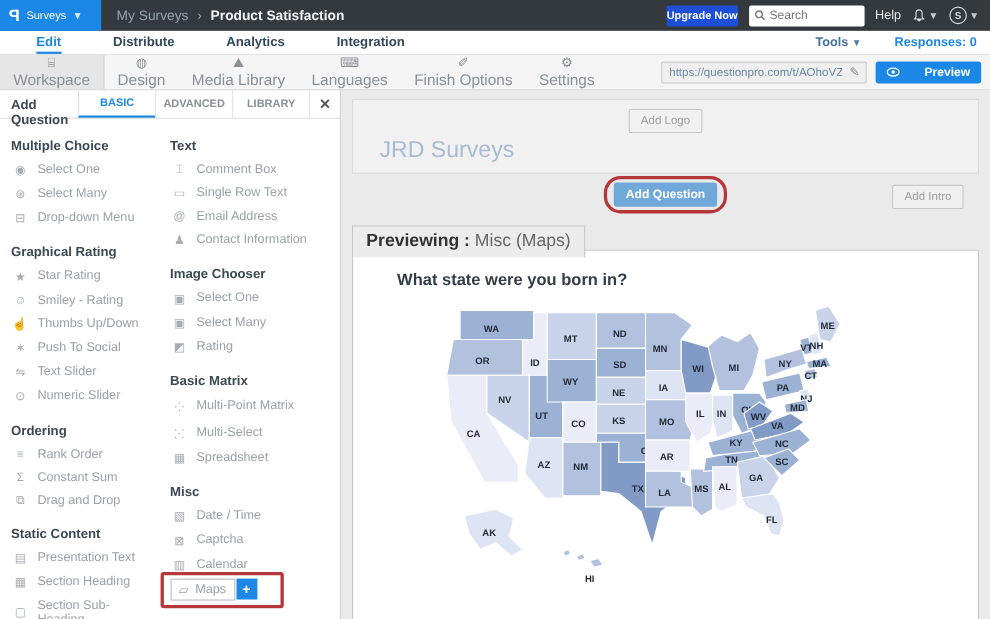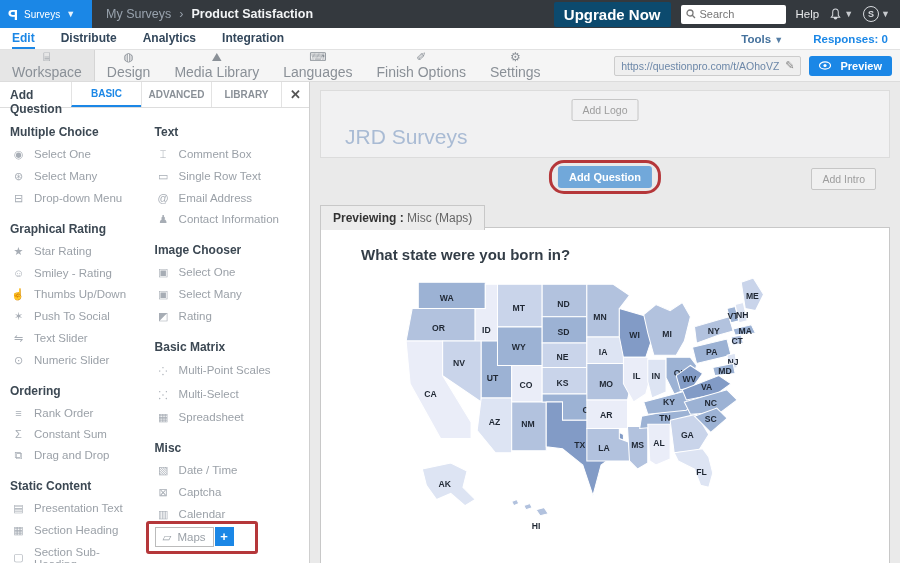--- a/index.html
+++ b/index.html
@@ -7,47 +7,47 @@
 
   
   .topbar { position:absolute; left:0; top:0; width:900px; height:28px; background:#34393e; display:flex; align-items:center; z-index:30;}
   .logo-box { width:92px; height:28px; background:#1b87e6; color:#fff; display:flex; align-items:center; padding:0 8px; gap:6px; }
   .logo-glyph { font-weight:bold; font-size:15px; transform:scaleX(-1); display:inline-block; }
   .logo-box .prod { font-size:10px; }
   .caret { font-size:9px; opacity:.9; }
   .crumb { color:#98a2ad; font-size:12.5px; margin-left:14px; display:flex; gap:8px; align-items:center;}
   .crumb .cur { color:#f2f4f6; font-weight:bold; }
   .topbar-right { margin-left:auto; display:flex; align-items:center; gap:10px; padding-right:10px; }
-  .upgrade-btn { background:#0c4a6e; color:#fff; font-size:15px; font-weight:bold; border:none; border-radius:2px; padding:4px 10px; cursor:pointer;}
+  .upgrade-btn { background:#1d4ed8; color:#fff; font-size:10px; font-weight:bold; border:none; border-radius:2px; padding:4px 0; cursor:pointer;}
   .searchbox { background:#fff; border-radius:2px; width:105px; height:19px; display:flex; align-items:center; padding:0 5px; gap:4px;}
   .searchbox input { border:none; outline:none; width:80px; font-size:11px; color:#444; background:transparent;}
   .help { color:#e8eaec; font-size:11.5px; }
   .iconwrap { display:flex; align-items:center; gap:2px; color:#d7dade; }
   .avatar { width:16px; height:16px; border-radius:50%; border:1.5px solid #d7dade; color:#d7dade; font-size:9px; display:flex; align-items:center; justify-content:center; font-weight:bold;}
 
   
   .navrow { position:absolute; left:0; top:28px; width:900px; height:22px; background:#fff; border-bottom:1px solid #e2e2e2; display:flex; align-items:center; font-size:12px; z-index:29;}
   .navtabs { display:flex; gap:26px; padding-left:12px; }
-  .navtab { color:#33475b; font-weight:bold; cursor:pointer; padding:2px 0; }
+  .navtab { color:#33475b; font-weight:bold; cursor:pointer; padding:2px 0;margin-left:21px; }
   .navtab.active { color:#1b87e6; border-bottom:2px solid #1b87e6; }
   .nav-right { margin-left:auto; display:flex; gap:30px; padding-right:12px; align-items:center;}
   .tools { color:#44719c; font-weight:bold; font-size:11.5px; cursor:pointer;}
   .responses { color:#1b87e6; font-weight:bold; font-size:11.5px; cursor:pointer;}
 
   
   .toolbar { position:absolute; left:0; top:50px; width:900px; height:32px; background:#f5f5f5; border-bottom:1px solid #dcdcdc; display:flex; align-items:stretch; z-index:28;}
   .tool-item { display:flex; flex-direction:column; align-items:center; justify-content:center; padding:0 12px; color:#8a9097; cursor:pointer; min-width:58px;}
   .tool-item .ticon { font-size:12px; line-height:12px; }
   .tool-item .tlabel { font-size:14px; margin-top:1px; }
   .tool-item.active { background:#e6e6e6; border-right:1px solid #d5d5d5; }
   .toolbar-right { margin-left:auto; display:flex; align-items:center; gap:8px; padding-right:8px;}
   .urlbox { background:#efefef; border:1px solid #ccc; border-radius:2px; height:20px; display:flex; align-items:center; padding:0 6px; gap:6px;}
   .urlbox input { border:none; outline:none; background:transparent; font-size:10.5px; color:#6c87a8; width:158px;}
   .urlbox .pencil { color:#888; font-size:11px; cursor:pointer;}
-  .preview-btn { background:#1b87e6; color:#fff; border:none; border-radius:3px; font-size:11px; font-weight:bold; padding:4px 10px; display:flex; align-items:center; gap:9px; cursor:pointer;}
+  .preview-btn { background:#1b87e6; color:#fff; border:none; border-radius:3px; font-size:11px; font-weight:bold; padding:4px 10px; display:flex; align-items:center; gap:22px; cursor:pointer;}
 
   
   .panel { position:absolute; left:0; top:82px; width:310px; bottom:0; background:#fff; border-right:1px solid #cfcfcf; z-index:20;}
   .panel-head { height:26px; border-bottom:1px solid #ddd; display:flex; align-items:stretch; }
   .panel-title { font-size:12px; font-weight:bold; color:#3c4853; padding:6px 0 0 10px; flex:1;}
   .ptab { width:70px; display:flex; align-items:center; justify-content:center; font-size:10px; font-weight:bold; color:#8a9097; border-left:1px solid #e3e3e3; cursor:pointer;}
   .ptab.active { color:#1b87e6; border-bottom:2px solid #1b87e6; }
   .pclose { width:28px; display:flex; align-items:center; justify-content:center; color:#555; font-weight:bold; border-left:1px solid #e3e3e3; cursor:pointer; font-size:13px;}
   .pcols { display:flex; padding:4px 8px 0 10px; gap:14px;}
   .pcol { width:132px; } .pcol:last-child { width:148px; }
@@ -62,21 +62,21 @@
   
   .main { position:absolute; left:310px; top:82px; right:0; bottom:0; background:#eaeaea; }
   .survey-card { position:absolute; left:10px; right:10px; top:8px; height:68px; background:#f1f1f2; border:1px solid #dcdcdc; }
   .add-logo { position:absolute; left:50%; transform:translateX(-50%); top:8px; border:1px solid #c6c6c6; color:#9d9d9d; background:transparent; font-size:10.5px; padding:4px 10px; border-radius:2px; cursor:pointer;}
   .survey-title { position:absolute; left:24px; bottom:8px; color:#a9bbd4; font-size:21px; }
   .btn-row { position:absolute; left:10px; right:10px; top:76px; height:40px; }
   .addq-wrap { position:absolute; left:50%; top:8px; transform:translateX(-50%); }
   .addq-btn { background:#71a8da; color:#fff; border:none; border-radius:3px; font-size:11px; font-weight:bold; padding:5px 11px; cursor:pointer;}
   .red-ellipse { position:absolute; left:-9px; top:-6px; right:-9px; bottom:-6px; border:3px solid #b5373a; border-radius:15px; pointer-events:none;}
   .addintro-btn { position:absolute; right:14px; top:10px; border:1px solid #c6c6c6; color:#9d9d9d; background:#f0f0f0; font-size:10.5px; padding:4px 10px; border-radius:2px; cursor:pointer;text-align:center;}
-  .preview-tab { position:absolute; left:10px; top:123px; background:#ececec; border:1px solid #c8c8c8; border-bottom:none; padding:5px 12px; font-size:12px; color:#666; z-index:2;}
+  .preview-tab { position:absolute; left:10px; top:123px; background:#ececec; border:1px solid #c8c8c8; border-bottom:none; padding:5px 12px; font-size:16px; color:#666; z-index:2;}
   .preview-tab b { color:#333; }
   .preview-card { position:absolute; left:10px; right:10px; top:145px; height:359px; background:#fff; border:1px solid #c8c8c8; z-index:1;}
   .question { position:absolute; left:40px; top:18px; font-size:15px; color:#333d47; font-weight:bold;}
   .mapwrap { position:absolute; left:72px; top:42px; }
   .map-label { font-size:8.5px; font-weight:bold; fill:#1f2733; font-family:"Liberation Sans",sans-serif; text-anchor:middle;}
   .next-card { position:absolute; left:10px; right:10px; top:466px; height:40px; background:#ececec; border:1px solid #d9d9d9; }
 </style>
 </head>
 <body>
 
@@ -273,21 +273,21 @@
           <span class="picon">▣</span>
           <span>Select Many</span>
         </div>
         <div class="pitem">
           <span class="picon">◩</span>
           <span>Rating</span>
         </div>
         <div class="psec-h">Basic Matrix</div>
         <div class="pitem">
           <span class="picon">⁘</span>
-          <span>Multi-Point Scales</span>
+          <span>Multi-Point Matrix</span>
         </div>
         <div class="pitem">
           <span class="picon">⁙</span>
           <span>Multi-Select</span>
         </div>
         <div class="pitem">
           <span class="picon">▦</span>
           <span>Spreadsheet</span>
         </div>
         <div class="psec-h">Misc</div>

